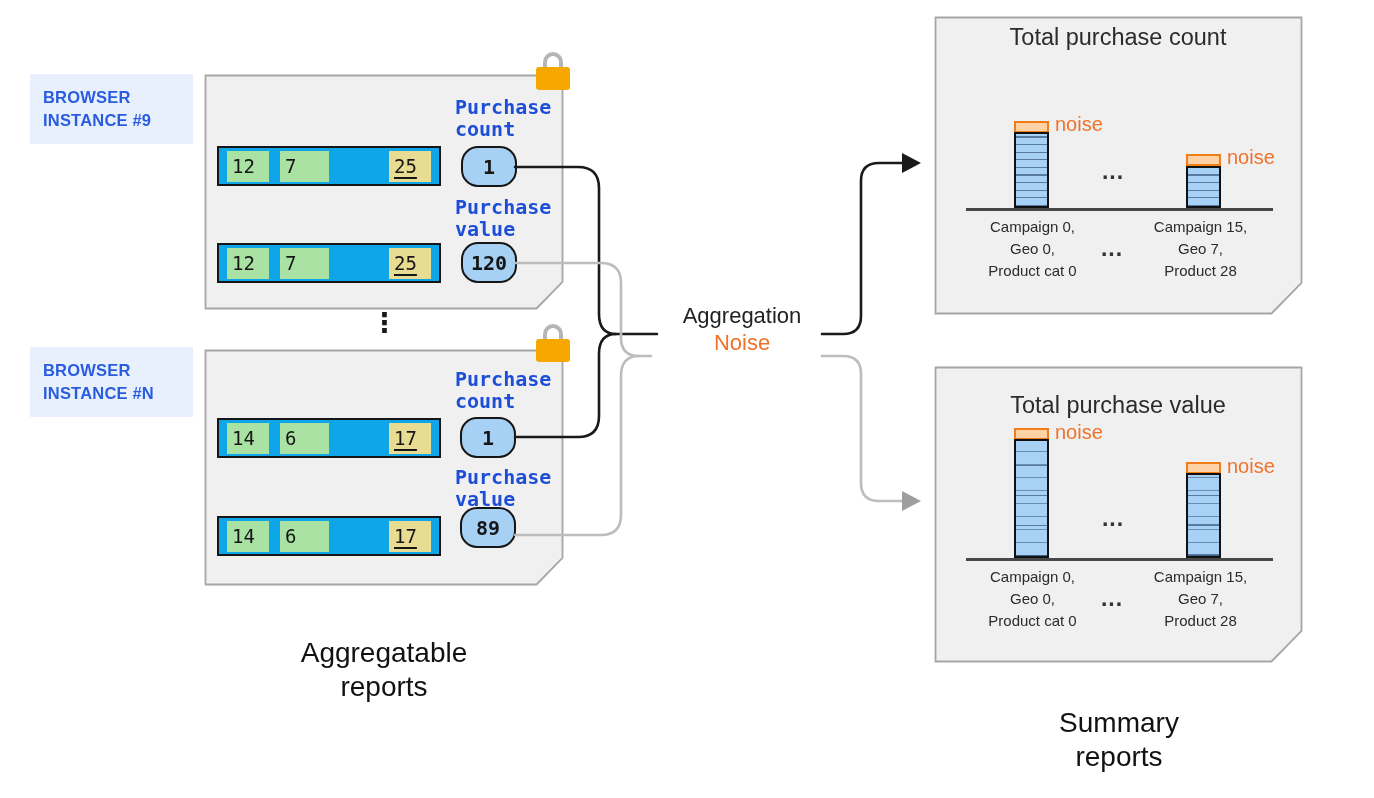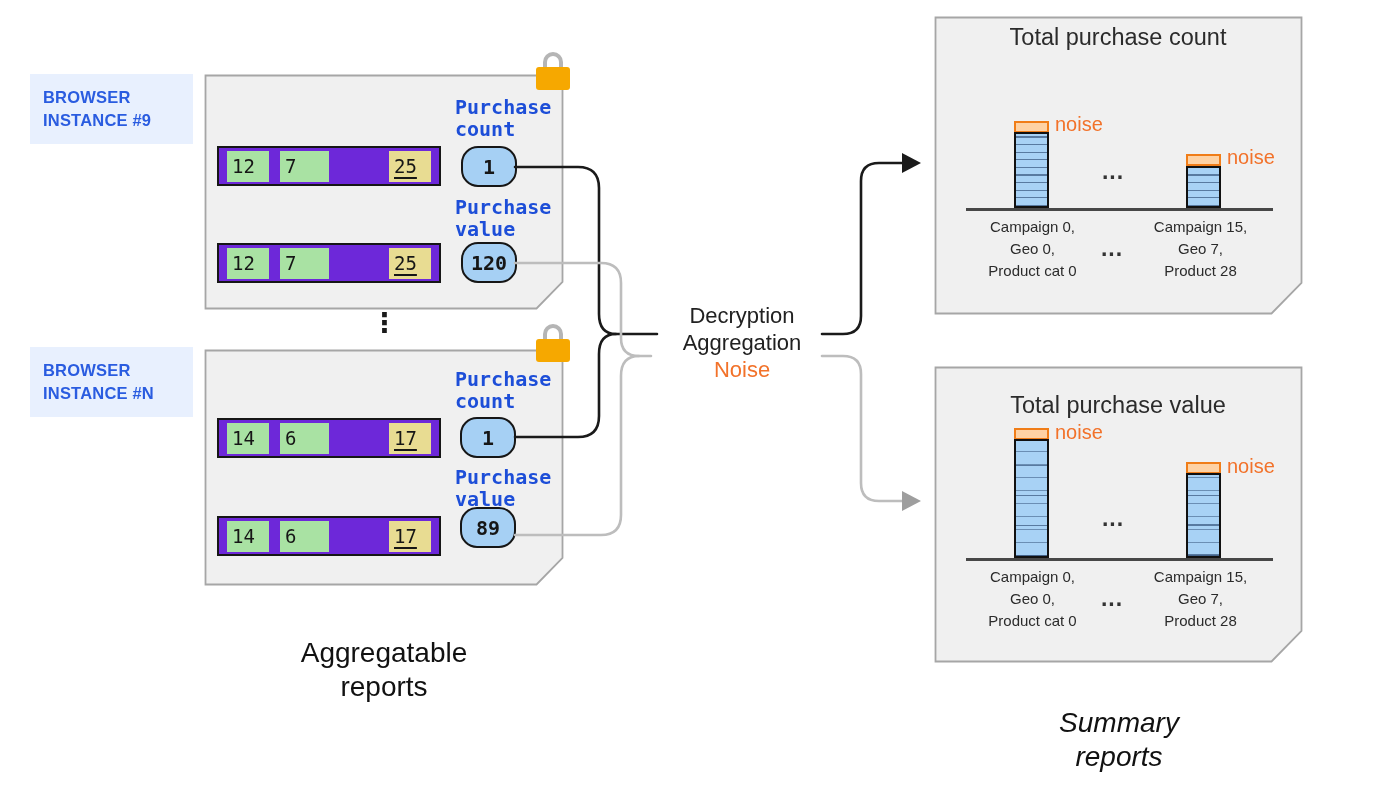--- a/index.html
+++ b/index.html
@@ -6,21 +6,21 @@
   .canvas{position:relative;width:1374px;height:798px;background:#fff;overflow:hidden;
           font-family:"Liberation Sans",sans-serif;color:#1f1f1f;}
   svg.layer{position:absolute;left:0;top:0;pointer-events:none;}
 
   
   .binst{position:absolute;width:163px;height:70px;background:var(--label-bg);
          color:var(--accent-blue-text);font-weight:bold;font-size:16.5px;line-height:22.5px;
          padding:12px 0 0 13px;box-sizing:border-box;letter-spacing:.2px;}
 
   
-  .data-row{position:absolute;width:224px;height:40px;background:#6d28d9;
+  .data-row{position:absolute;width:224px;height:40px;background:#0ea5e9;
             border:2.5px solid #161616;box-sizing:border-box;display:flex;align-items:center;
             padding:0 8px;font-family:"DejaVu Sans Mono",monospace;font-size:19px;color:#161616;text-align:right;}
   .cell{height:31px;display:flex;align-items:center;padding:0 5px;box-sizing:border-box;}
   .cell.green{background:var(--cell-green);min-width:42px;}
   .cell.g2{min-width:49px;margin-left:11px;}
   .cell.yellow{background:var(--cell-yellow);min-width:42px;margin-left:auto;}
   .cell.yellow span{text-decoration:underline;text-decoration-thickness:2px;text-underline-offset:4px;}
 
   .plabel{position:absolute;font-family:"DejaVu Sans Mono",monospace;font-weight:bold;
           font-size:20px;line-height:21.5px;color:#1d4ed8;}
@@ -166,21 +166,20 @@
   </div>
   <div class="plabel" style="left:455px;top:467px;">
     <div>Purchase</div>
     <div>value</div>
   </div>
   <div class="pill" style="left:460px;top:507px;">
     <span>89</span>
   </div>
 
   <div class="pipeline">
-    <div>Decryption</div>
     <div>Aggregation</div>
     <div class="noise">Noise</div>
   </div>
 
   <svg class="layer" width="1374" height="798">
     <g fill="none" stroke-linecap="round" stroke-linejoin="round">
       <path stroke="#1a1a1a" stroke-width="2.6" d="M515,167 H578 Q599,167 599,188 V314 Q599,334 616,334 H657"></path>
       <path stroke="#1a1a1a" stroke-width="2.6" d="M515,437 H578 Q599,437 599,416 V354 Q599,334 616,334"></path>
       <path stroke="#bdbdbd" stroke-width="2.6" d="M515,263 H601 Q621,263 621,283 V338 Q621,356 639,356 H651"></path>
       <path stroke="#bdbdbd" stroke-width="2.6" d="M515,535 H601 Q621,535 621,515 V376 Q621,356 639,356"></path>
@@ -230,18 +229,18 @@
     <div>Campaign 15,</div>
     <div>Geo 7,</div>
     <div>Product 28</div>
   </div>
   <div class="hdots" style="left:1093px;top:585px;">...</div>
 
   <div class="caption" style="left:259px;top:636px;">
     <div>Aggregatable</div>
     <div>reports</div>
   </div>
-  <div class="caption" style="left:994px;top:706px;font-style:italic;">
+  <div class="caption" style="left:994px;top:706px;">
     <div>Summary</div>
     <div>reports</div>
   </div>
 
 </div>
 
 </body></html>

